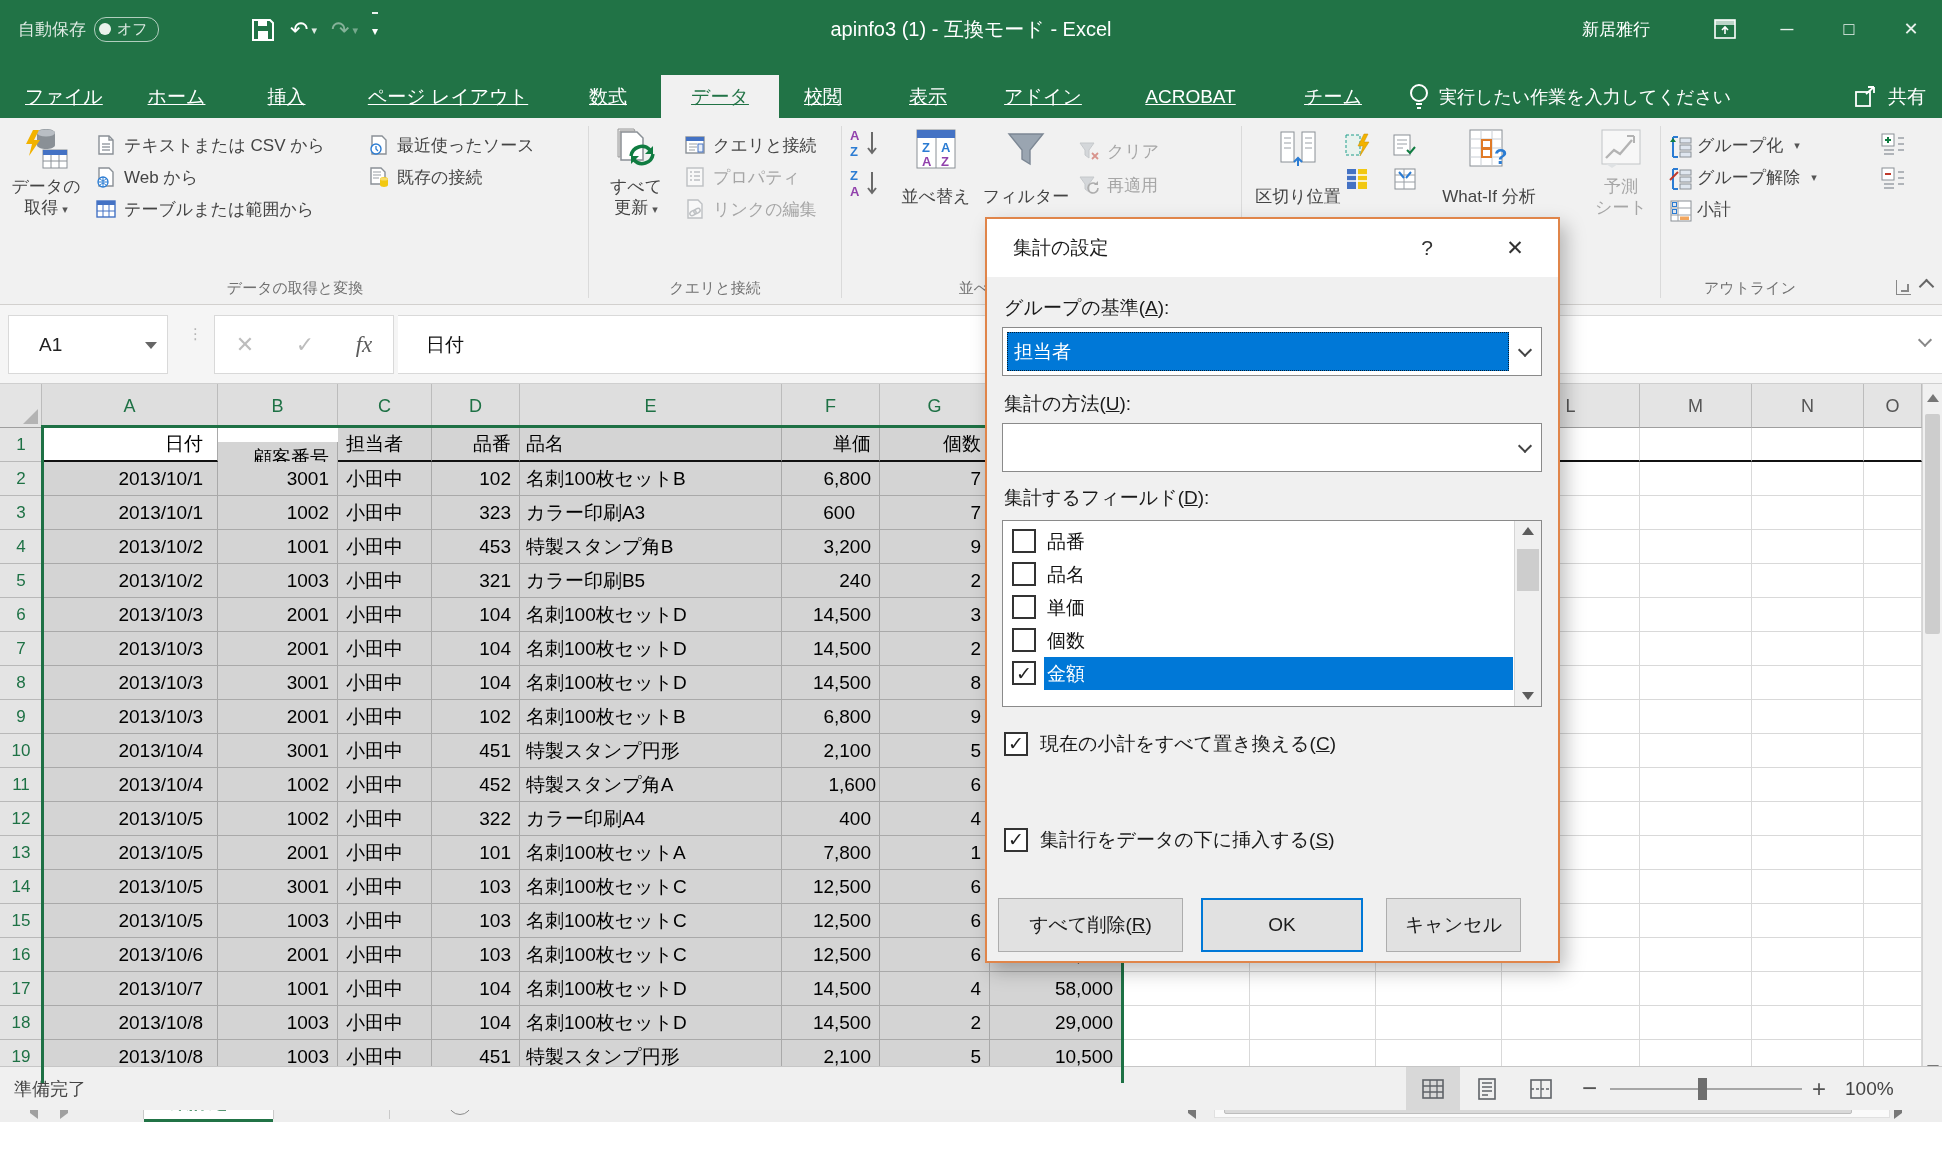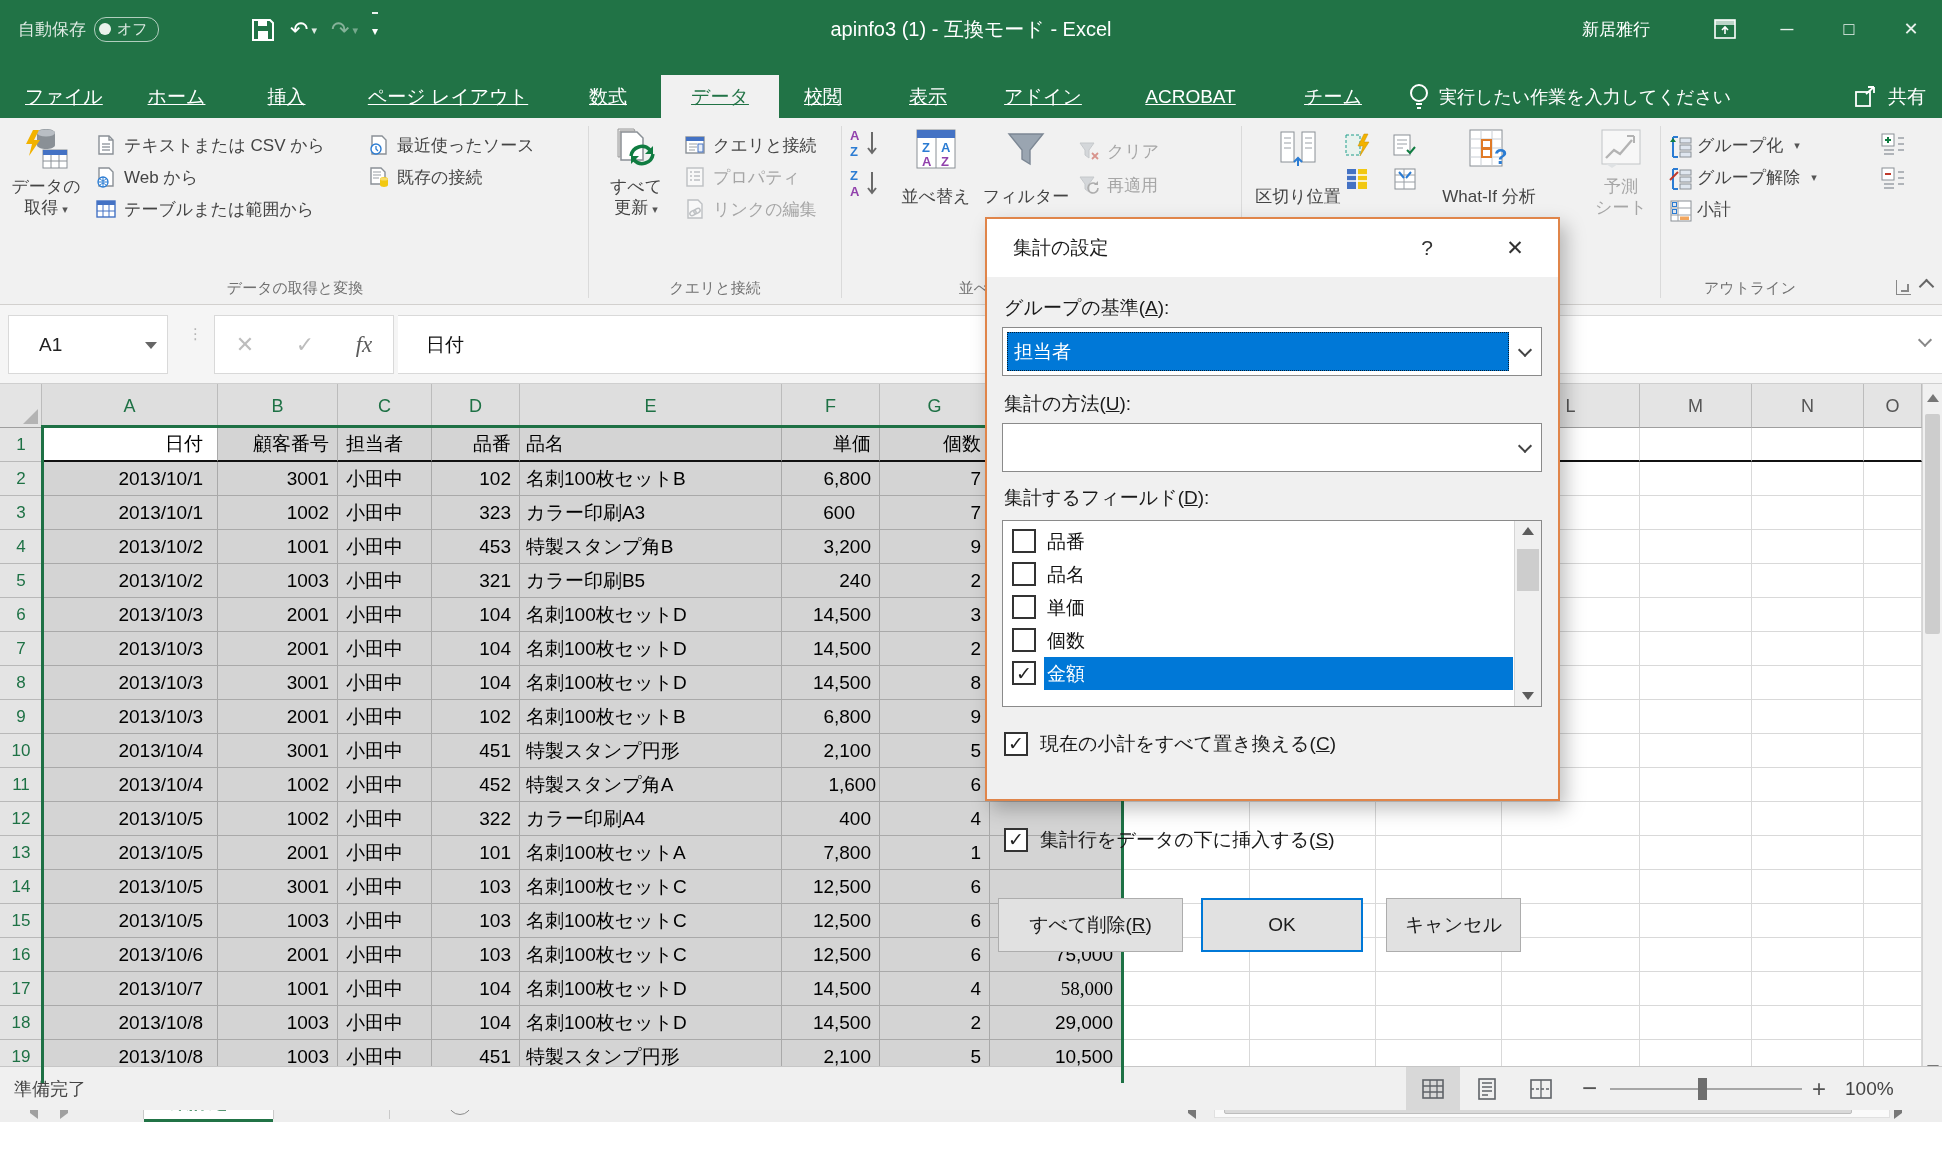--- a/index.html
+++ b/index.html
@@ -94,21 +94,21 @@
   .sb-views { position:absolute; left:1406px; top:0; height:44px; display:flex; }
   .sb-view { width:54px; height:44px; display:flex; align-items:center; justify-content:center; }
   .sb-view.active { background:#d8d8d8; }
   .sb-zoomminus { position:absolute; left:1582px; top:0; height:44px; line-height:42px; font-size:26px; color:#555; }
   .sb-ztrack { position:absolute; left:1610px; top:21px; width:192px; height:2px; background:#a6a6a6; }
   .sb-zthumb { position:absolute; left:1698px; top:11px; width:9px; height:22px; background:#6e6e6e; }
   .sb-zoomplus { position:absolute; left:1812px; top:0; height:44px; line-height:44px; font-size:24px; color:#555; }
   .sb-zoomval { position:absolute; left:1845px; top:0; height:44px; line-height:44px; font-size:19px; color:#444; }
 
   
-  .dlg { position:absolute; left:985px; top:217px; width:575px; height:584px; background:#f0f0f0; border:2px solid #e0854a; box-shadow:6px 8px 18px rgba(0,0,0,.25); z-index:50;text-decoration:underline; }
+  .dlg { position:absolute; left:985px; top:217px; width:575px; height:746px; background:#f0f0f0; border:2px solid #e0854a; box-shadow:6px 8px 18px rgba(0,0,0,.25); z-index:50;text-decoration:underline; }
   .dlg-title { position:absolute; left:0; top:0; width:100%; height:58px; background:#fff; }
   .dlg-title .t { position:absolute; left:26px; top:0; height:58px; line-height:58px; font-size:19px; color:#1a1a1a; }
   .dlg-help { position:absolute; left:415px; top:0; width:50px; height:58px; text-align:center; line-height:58px; font-size:21px; color:#333; }
   .dlg-close { position:absolute; left:498px; top:0; width:60px; height:58px; text-align:center; line-height:58px; font-size:21px; color:#333; }
   .dlg-label { position:absolute; left:17px; font-size:19px; color:#1a1a1a; white-space:nowrap; }
   .combo { position:absolute; left:15px; width:540px; height:49px; background:#fff; border:1px solid #8a8a8a; }
   .combo .val { position:absolute; left:4px; top:4px; right:32px; bottom:4px; line-height:39px; font-size:19px; color:#1a1a1a; padding-left:7px; }
   .combo .val.hl { background:#0078d7; color:#fff; outline:1px dotted rgba(0,0,0,.75); outline-offset:-1px; }
   .combo .chev { position:absolute; right:11px; top:17px; width:10px; height:10px; border-right:2px solid #444; border-bottom:2px solid #444; transform:rotate(45deg); }
   .listbox { position:absolute; left:15px; top:301px; width:540px; height:187px; background:#fff; border:1px solid #8a8a8a; }
@@ -534,21 +534,21 @@
         <div class="colhdr" style="left: 1250px; width: 126px;">J</div>
         <div class="colhdr" style="left: 1376px; width: 126px;">K</div>
         <div class="colhdr" style="left: 1502px; width: 138px;">L</div>
         <div class="colhdr" style="left: 1640px; width: 112px;">M</div>
         <div class="colhdr" style="left: 1752px; width: 112px;">N</div>
         <div class="colhdr" style="left: 1864px; width: 58px;">O</div>
       </div>
     <div id="gridbody">
         <div class="rowhdr" style="top: 44px;">1</div>
         <div class="cell sel hrow acell" style="left: 42px; top: 44px; width: 176px; text-align: right; padding-right: 14px;">日付</div>
-        <div class="cell sel hrow" style="left: 218px; top: 44px; width: 120px; text-align: right; padding-right: 8px;">顧客番号</div>
+        <div class="cell sel hrow" style="left: 218px; top: 58px; width: 120px; text-align: right; padding-right: 8px;">顧客番号</div>
         <div class="cell sel hrow" style="left: 338px; top: 44px; width: 94px; text-align: left; padding-left: 8px;">担当者</div>
         <div class="cell sel hrow" style="left: 432px; top: 44px; width: 88px; text-align: right; padding-right: 8px;">品番</div>
         <div class="cell sel hrow" style="left: 520px; top: 44px; width: 262px; text-align: left; padding-left: 6px;">品名</div>
         <div class="cell sel hrow" style="left: 782px; top: 44px; width: 98px; text-align: right; padding-right: 8px;">単価</div>
         <div class="cell sel hrow" style="left: 880px; top: 44px; width: 110px; text-align: right; padding-right: 8px;">個数</div>
         <div class="cell sel hrow" style="left: 990px; top: 44px; width: 134px; text-align: right; padding-right: 10px;">金額</div>
         <div class="cell hrow" style="left: 1124px; top: 44px; width: 126px; text-align: left; padding-left: 6px;"></div>
         <div class="cell hrow" style="left: 1250px; top: 44px; width: 126px; text-align: left; padding-left: 6px;"></div>
         <div class="cell hrow" style="left: 1376px; top: 44px; width: 126px; text-align: left; padding-left: 6px;"></div>
         <div class="cell hrow" style="left: 1502px; top: 44px; width: 138px; text-align: left; padding-left: 6px;"></div>
@@ -796,21 +796,21 @@
         <div class="cell" style="left: 1752px; top: 554px; width: 112px; text-align: left; padding-left: 6px;"></div>
         <div class="cell" style="left: 1864px; top: 554px; width: 58px; text-align: left; padding-left: 6px;"></div>
         <div class="rowhdr" style="top: 588px;">17</div>
         <div class="cell sel" style="left: 42px; top: 588px; width: 176px; text-align: right; padding-right: 14px;">2013/10/7</div>
         <div class="cell sel" style="left: 218px; top: 588px; width: 120px; text-align: right; padding-right: 8px;">1001</div>
         <div class="cell sel" style="left: 338px; top: 588px; width: 94px; text-align: left; padding-left: 8px;">小田中</div>
         <div class="cell sel" style="left: 432px; top: 588px; width: 88px; text-align: right; padding-right: 8px;">104</div>
         <div class="cell sel" style="left: 520px; top: 588px; width: 262px; text-align: left; padding-left: 6px;">名刺100枚セットD</div>
         <div class="cell sel" style="left: 782px; top: 588px; width: 98px; text-align: right; padding-right: 8px;">14,500</div>
         <div class="cell sel" style="left: 880px; top: 588px; width: 110px; text-align: right; padding-right: 8px;">4</div>
-        <div class="cell sel" style="left: 990px; top: 588px; width: 134px; text-align: right; padding-right: 10px; font-family: Liberation Serif, serif;">58,000</div>
+        <div class="cell sel" style="left: 990px; top: 588px; width: 134px; text-align: right; padding-right: 10px;">58,000</div>
         <div class="cell" style="left: 1124px; top: 588px; width: 126px; text-align: left; padding-left: 6px;"></div>
         <div class="cell" style="left: 1250px; top: 588px; width: 126px; text-align: left; padding-left: 6px;"></div>
         <div class="cell" style="left: 1376px; top: 588px; width: 126px; text-align: left; padding-left: 6px;"></div>
         <div class="cell" style="left: 1502px; top: 588px; width: 138px; text-align: left; padding-left: 6px;"></div>
         <div class="cell" style="left: 1640px; top: 588px; width: 112px; text-align: left; padding-left: 6px;"></div>
         <div class="cell" style="left: 1752px; top: 588px; width: 112px; text-align: left; padding-left: 6px;"></div>
         <div class="cell" style="left: 1864px; top: 588px; width: 58px; text-align: left; padding-left: 6px;"></div>
         <div class="rowhdr" style="top: 622px;">18</div>
         <div class="cell sel" style="left: 42px; top: 622px; width: 176px; text-align: right; padding-right: 14px;">2013/10/8</div>
         <div class="cell sel" style="left: 218px; top: 622px; width: 120px; text-align: right; padding-right: 8px;">1003</div>

